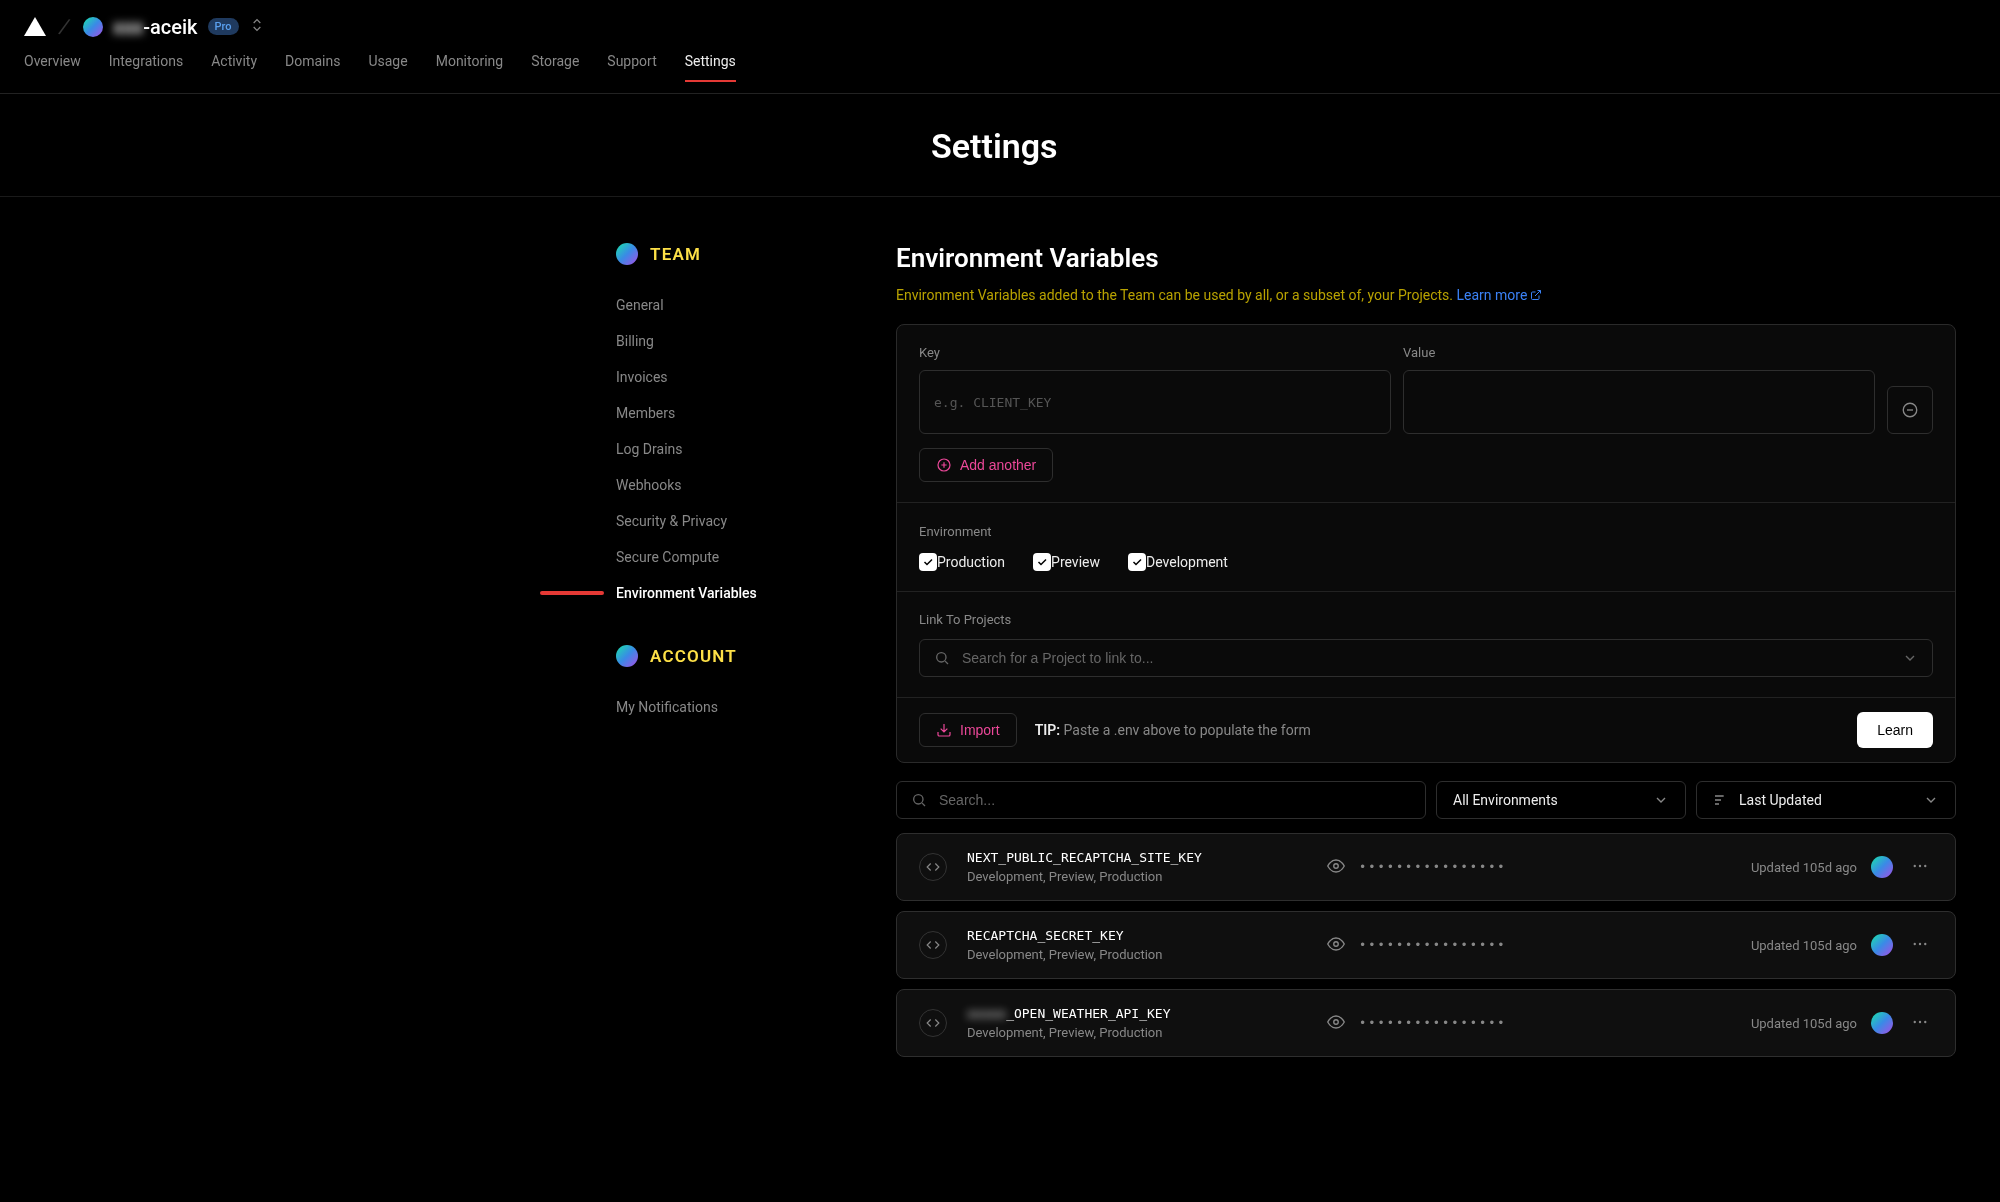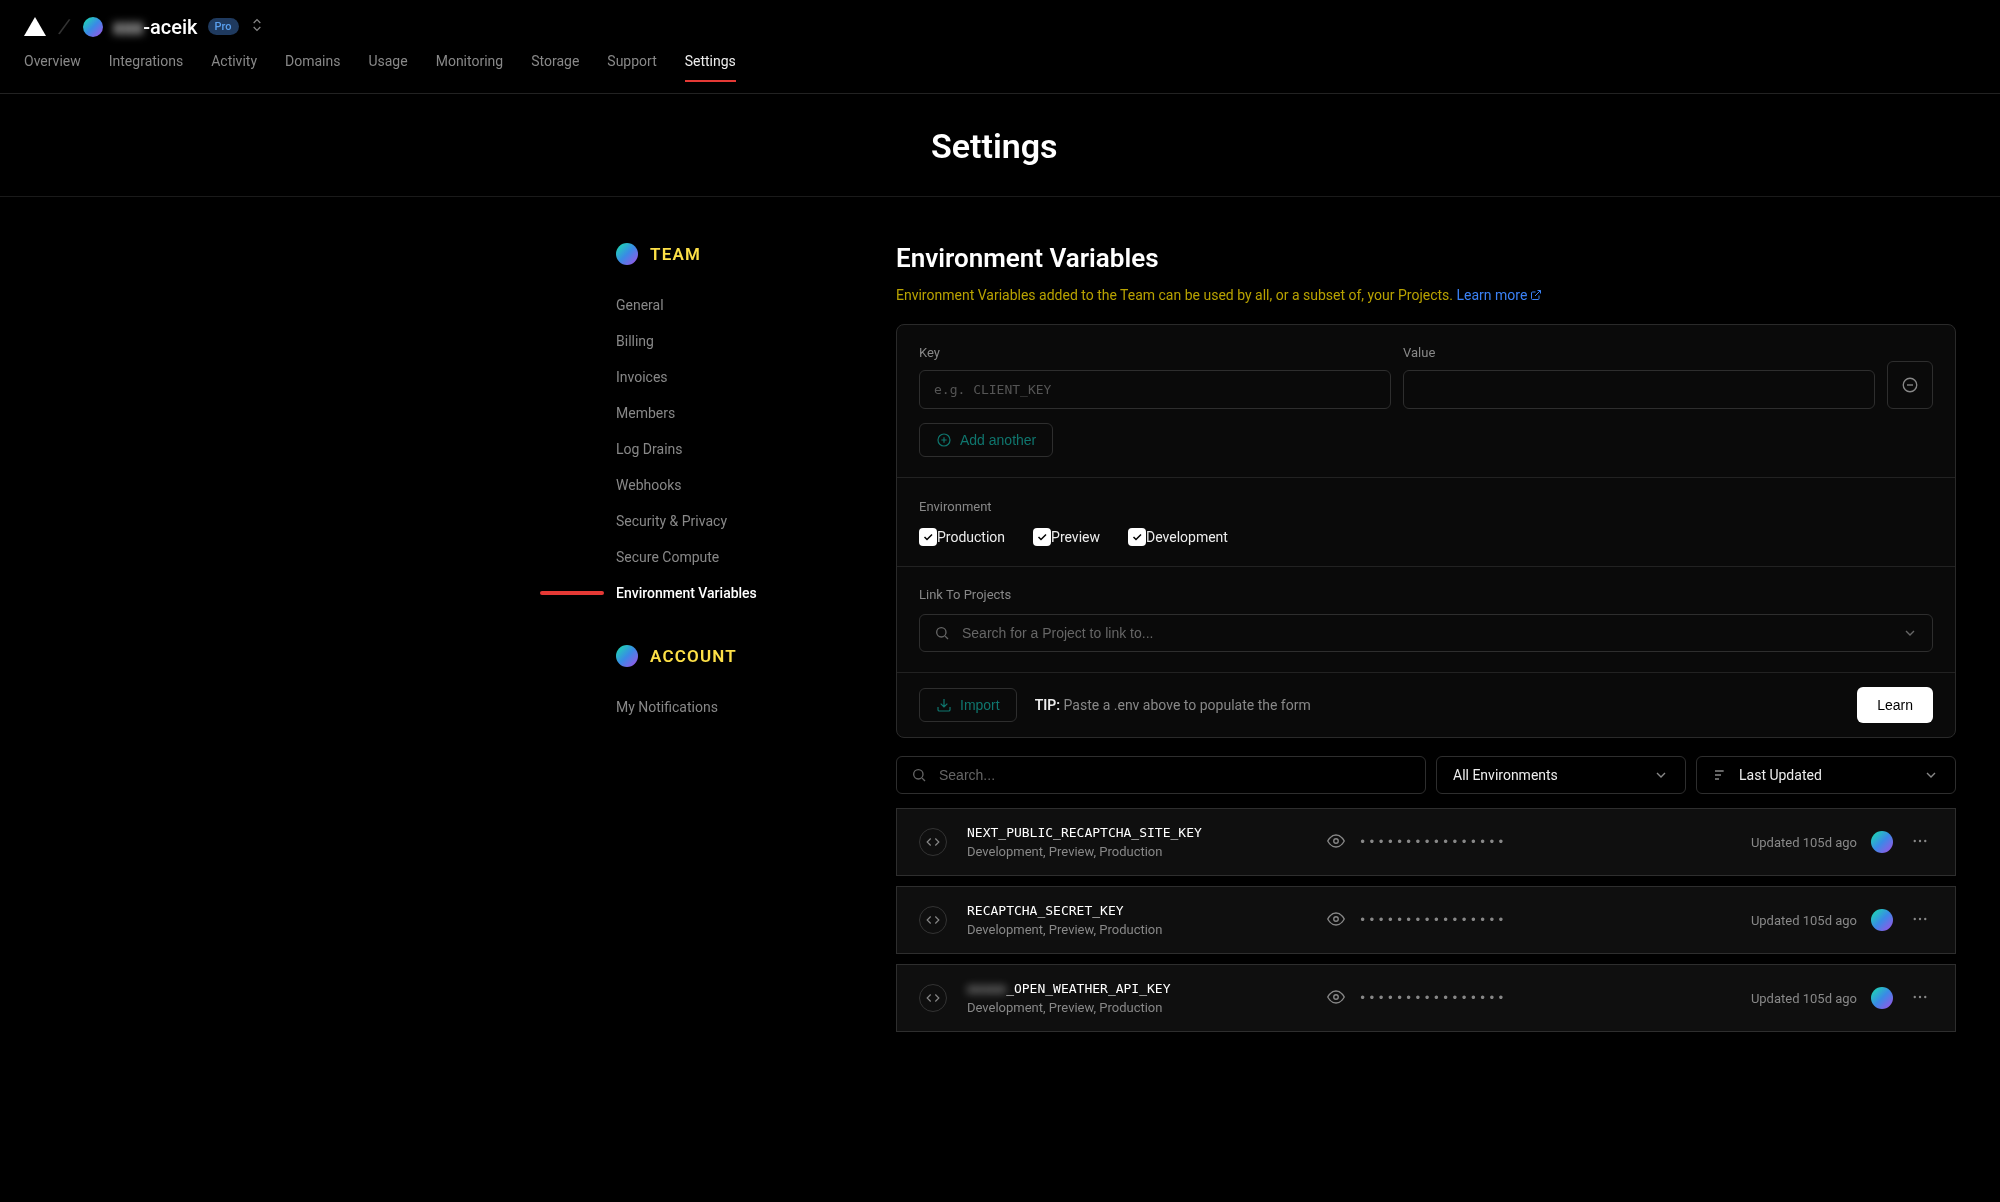--- a/index.html
+++ b/index.html
@@ -146,36 +146,36 @@
 .kv-col { flex: 1; display: flex; flex-direction: column; gap: 10px; }
 .field-label { font-size: 13px; color: #888; }
 .text-input {
   background: #0a0a0a;
   border: 1px solid #2e2e2e;
   border-radius: 6px;
   padding: 10px 14px;
   color: #ededed;
   font-family: "SF Mono", ui-monospace, Menlo, monospace;
   font-size: 13px;
-  height: 39px;
+  height: 64px;
 }
 .text-input::placeholder { color: #555; }
 .icon-btn {
   width: 46px; height: 48px;
   border: 1px solid #2e2e2e;
   border-radius: 6px;
   background: #0a0a0a;
   display: flex; align-items: center; justify-content: center;
   color: #888;
 }
 .pill-btn {
   border: 1px solid #2e2e2e;
   border-radius: 6px;
   background: #0a0a0a;
-  color: #0f766e;
+  color: #ec4899;
   padding: 8px 16px;
   display: inline-flex;
   align-items: center;
   gap: 8px;
   font-size: 14px;
   cursor: pointer;
 }
 .add-another { margin-top: 14px; }
 .env-checks { display: flex; gap: 28px; margin-top: 14px; }
 .chk {
@@ -237,21 +237,21 @@
   padding: 10px 16px;
   display: flex; align-items: center; gap: 12px;
   color: #ededed; font-size: 14px;
   min-width: 250px;
   justify-content: space-between;
 }
 .dropdown.sort { min-width: 260px; }
 .dd-left { display: flex; align-items: center; gap: 10px; }
 .var-row {
   border: 1px solid #2e2e2e;
-  border-radius: 0;
+  border-radius: 8px;
   background: #0f0f0f;
   padding: 16px 22px;
   display: flex; align-items: center;
   gap: 20px;
   margin-bottom: 10px;
 }
 .var-icon {
   width: 28px; height: 28px;
   border: 1px solid #333;
   border-radius: 50%;

